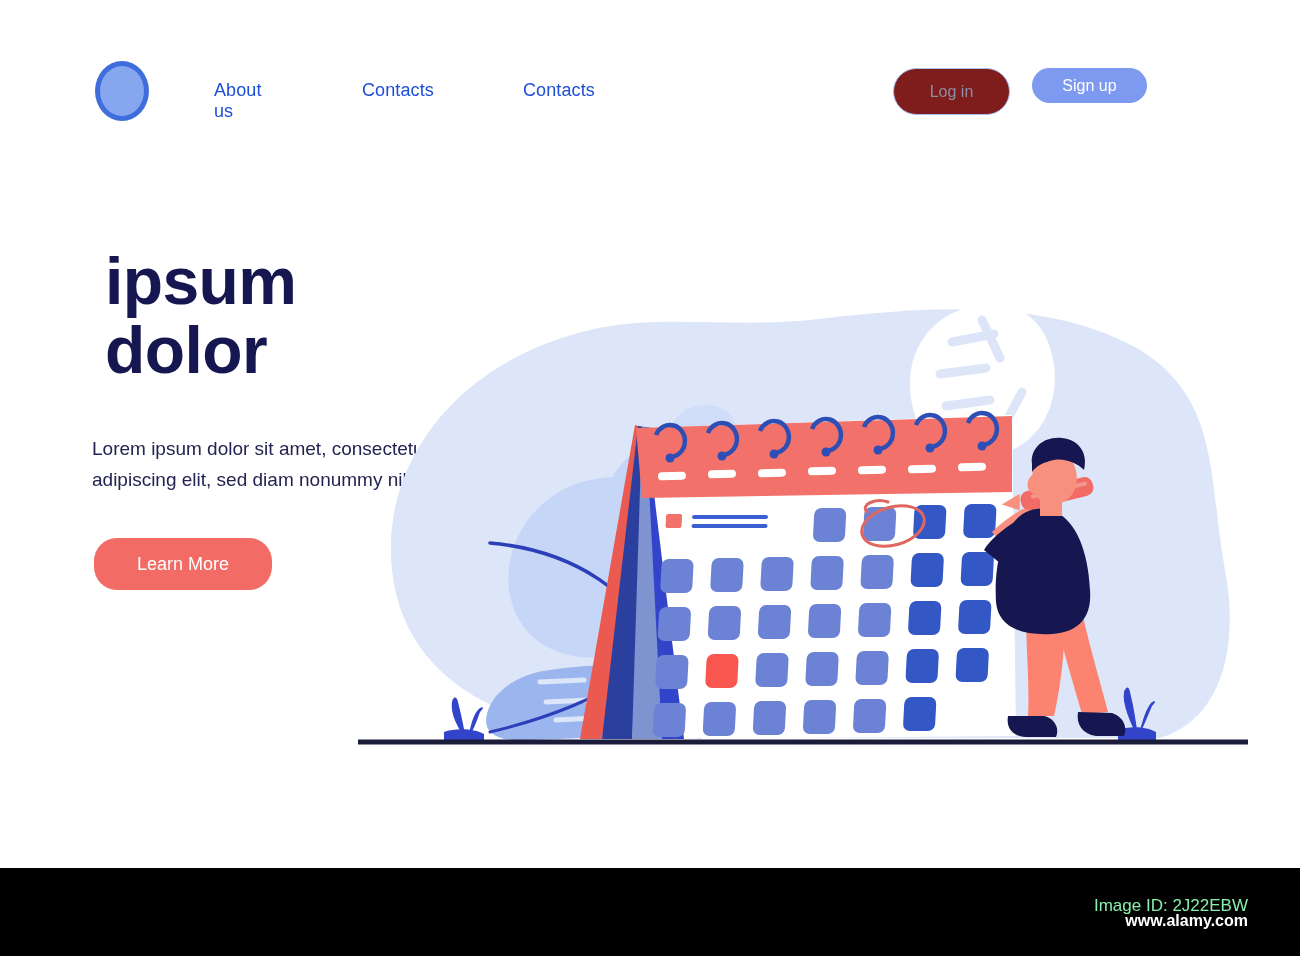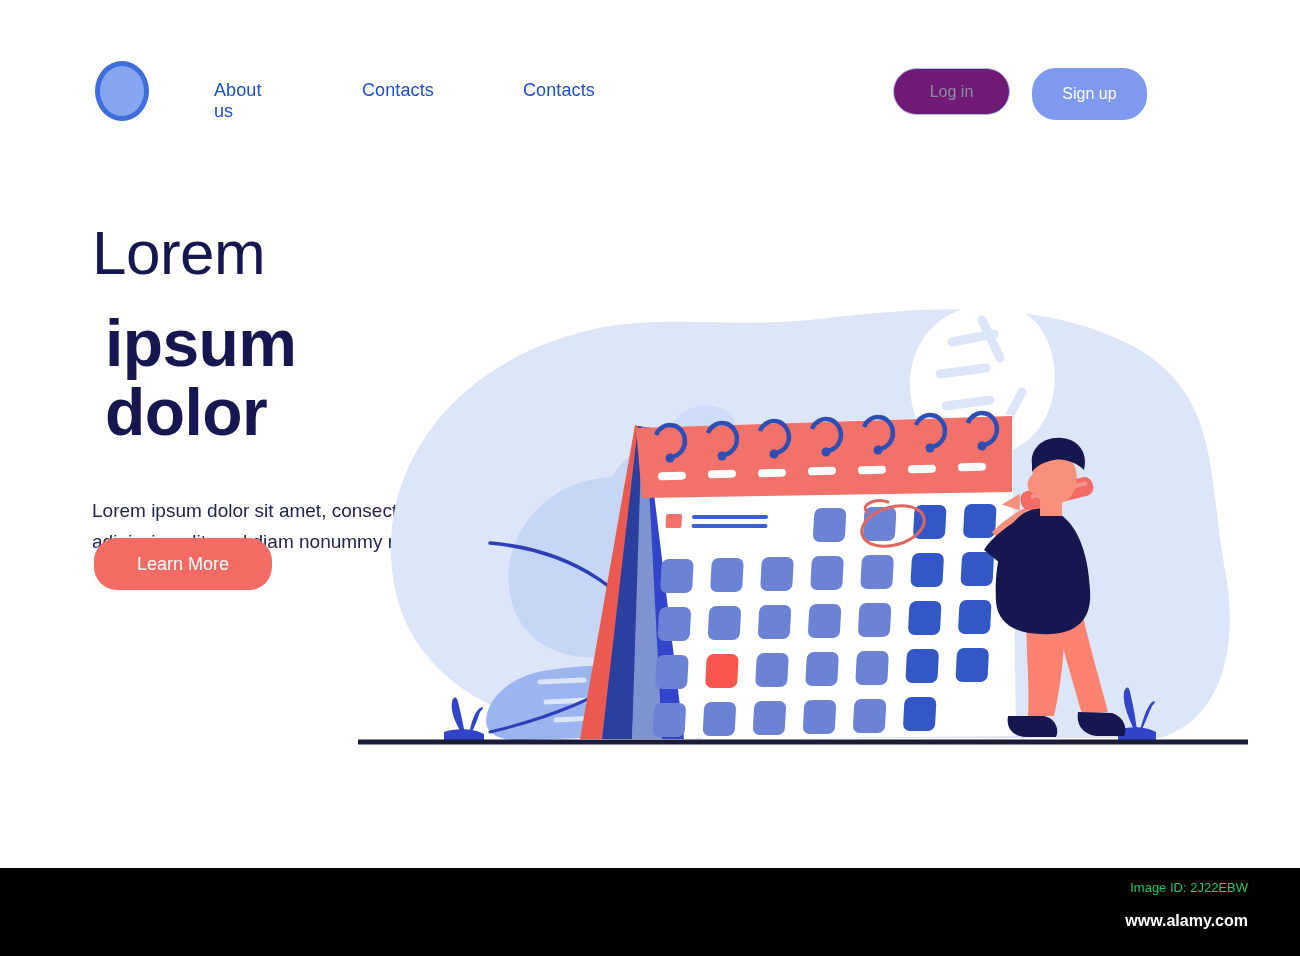--- a/index.html
+++ b/index.html
@@ -26,28 +26,28 @@
     font-size: 18px; color: #1d4ed8; letter-spacing: .1px;
     text-decoration: none;
   }
   .nav-item.n0 { position: absolute; left: 0px; top: 0; }
   .nav-item.n1 { position: absolute; left: 148px; top: 0; }
   .nav-item.n2 { position: absolute; left: 309px; top: 0; }
 
   .btn-login {
     position: absolute; left: 893px; top: 68px;
     width: 117px; height: 47px; border-radius: 24px;
-    border: 1.6px solid #a8c0f2; background: #701a75;
+    border: 1.6px solid #a8c0f2; background: #7f1d1d;
     color: #8b8fa3; font-size: 16px;
     display: flex; align-items: center; justify-content: center;
     font-family: "Liberation Sans", sans-serif;
   }
   .btn-signup {
     position: absolute; left: 1032px; top: 68px;
-    width: 115px; height: 52px; border-radius: 24px;
+    width: 115px; height: 35px; border-radius: 24px;
     border: none; background: #7d9af0;
     color: #ffffff; font-size: 16px;
     display: flex; align-items: center; justify-content: center;
     font-family: "Liberation Sans", sans-serif;
   }
 
   
   .hero-copy { position: absolute; left: 92px; top: 222px; width: 380px; }
   .h-line1 {
     font-size: 62px; font-weight: 300; color: #161651;
@@ -78,22 +78,22 @@
   .footer {
     position: absolute; left: 0; top: 868px; width: 1300px; height: 88px;
     background: #000000;
   }
   .wm-logo {
     position: absolute; left: 48px; top: 22px;
     color: #ffffff; font-size: 44px; font-weight: bold;
     letter-spacing: -1.5px; font-family: "Liberation Sans", sans-serif;
   }
   .wm-id {
-    position: absolute; right: 52px; top: 12px;
-    color: #22c55e; font-size: 13px;
+    position: absolute; right: 52px; top: 28px;
+    color: #86efac; font-size: 17px;
   }
   .wm-url {
     position: absolute; right: 52px; top: 44px;
     color: #ffffff; font-size: 16px; font-weight: bold;
   }
 </style>
 </head>
 <body>
 
 <div class="page">
@@ -106,21 +106,20 @@
       <a class="nav-item n0" href="#">About us</a>
       <a class="nav-item n1" href="#">Contacts</a>
       <a class="nav-item n2" href="#">Contacts</a>
     </div>
 
     <button class="btn-login">Log in</button>
     <button class="btn-signup">Sign up</button>
   </div>
 
   <div class="hero-copy">
-    <div class="h-line1">Lorem</div>
     <div class="h-line2">ipsum dolor</div>
     <div class="hero-sub">Lorem ipsum dolor sit amet, consectetuer adipiscing elit, sed diam nonummy nibh</div>
     <button class="btn-learn">Learn More</button>
   </div>
 
   <div class="illo">
     <svg width="930" height="510" viewBox="0 0 930 510" xmlns="http://www.w3.org/2000/svg">
 
       <g>
         <path d="M250 80 C 120 110, 40 210, 52 320 C 62 420, 150 482, 300 488

